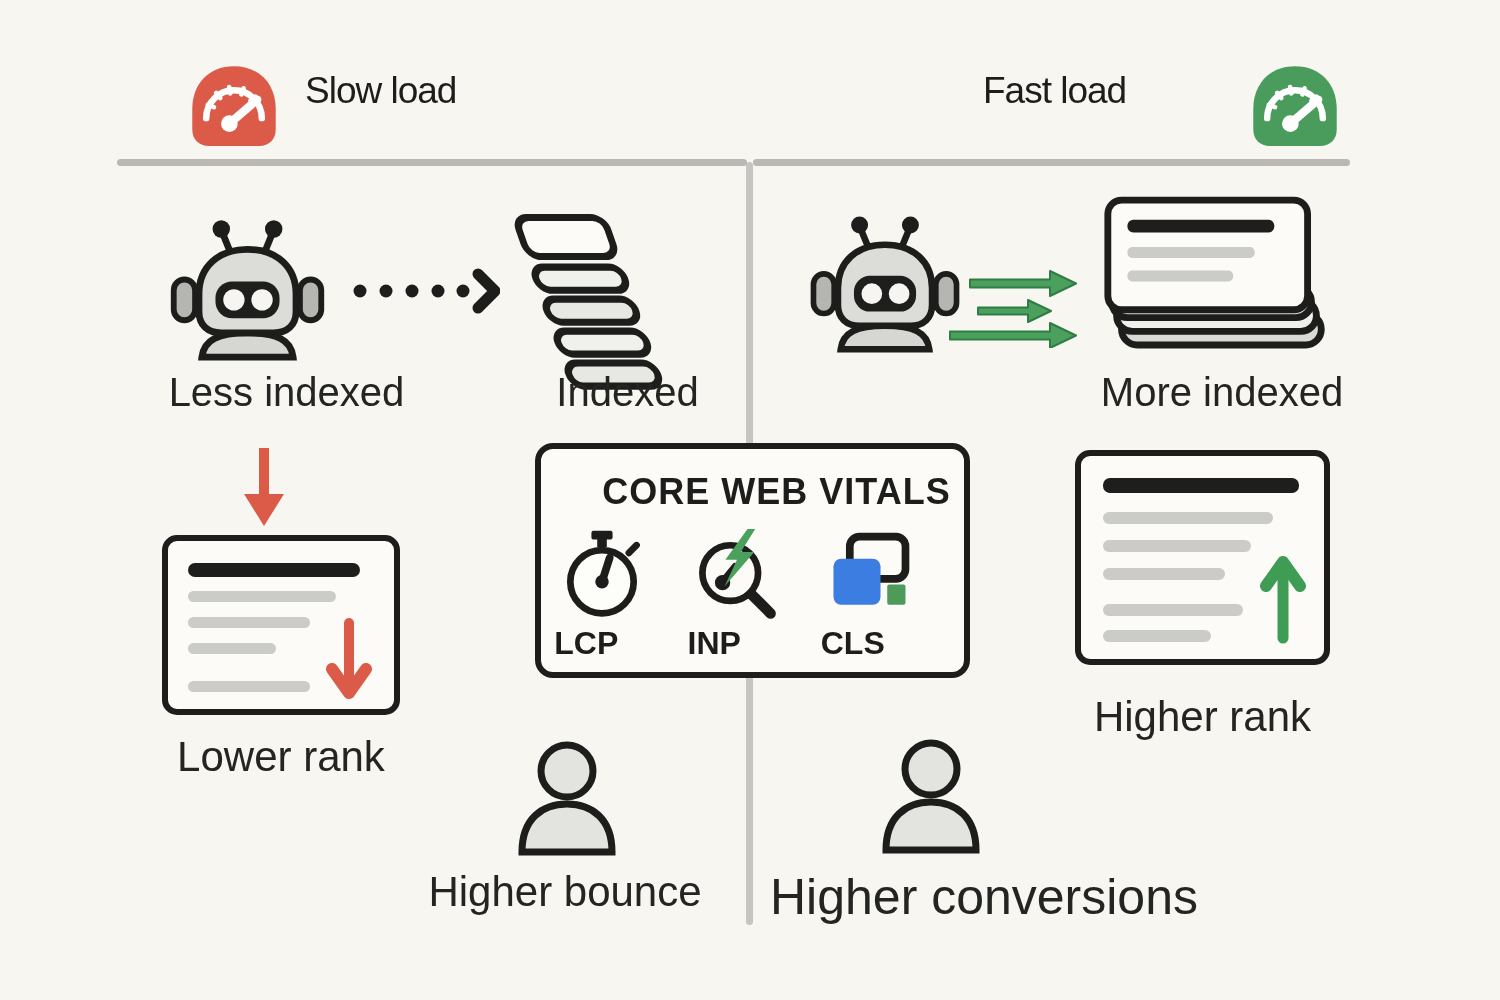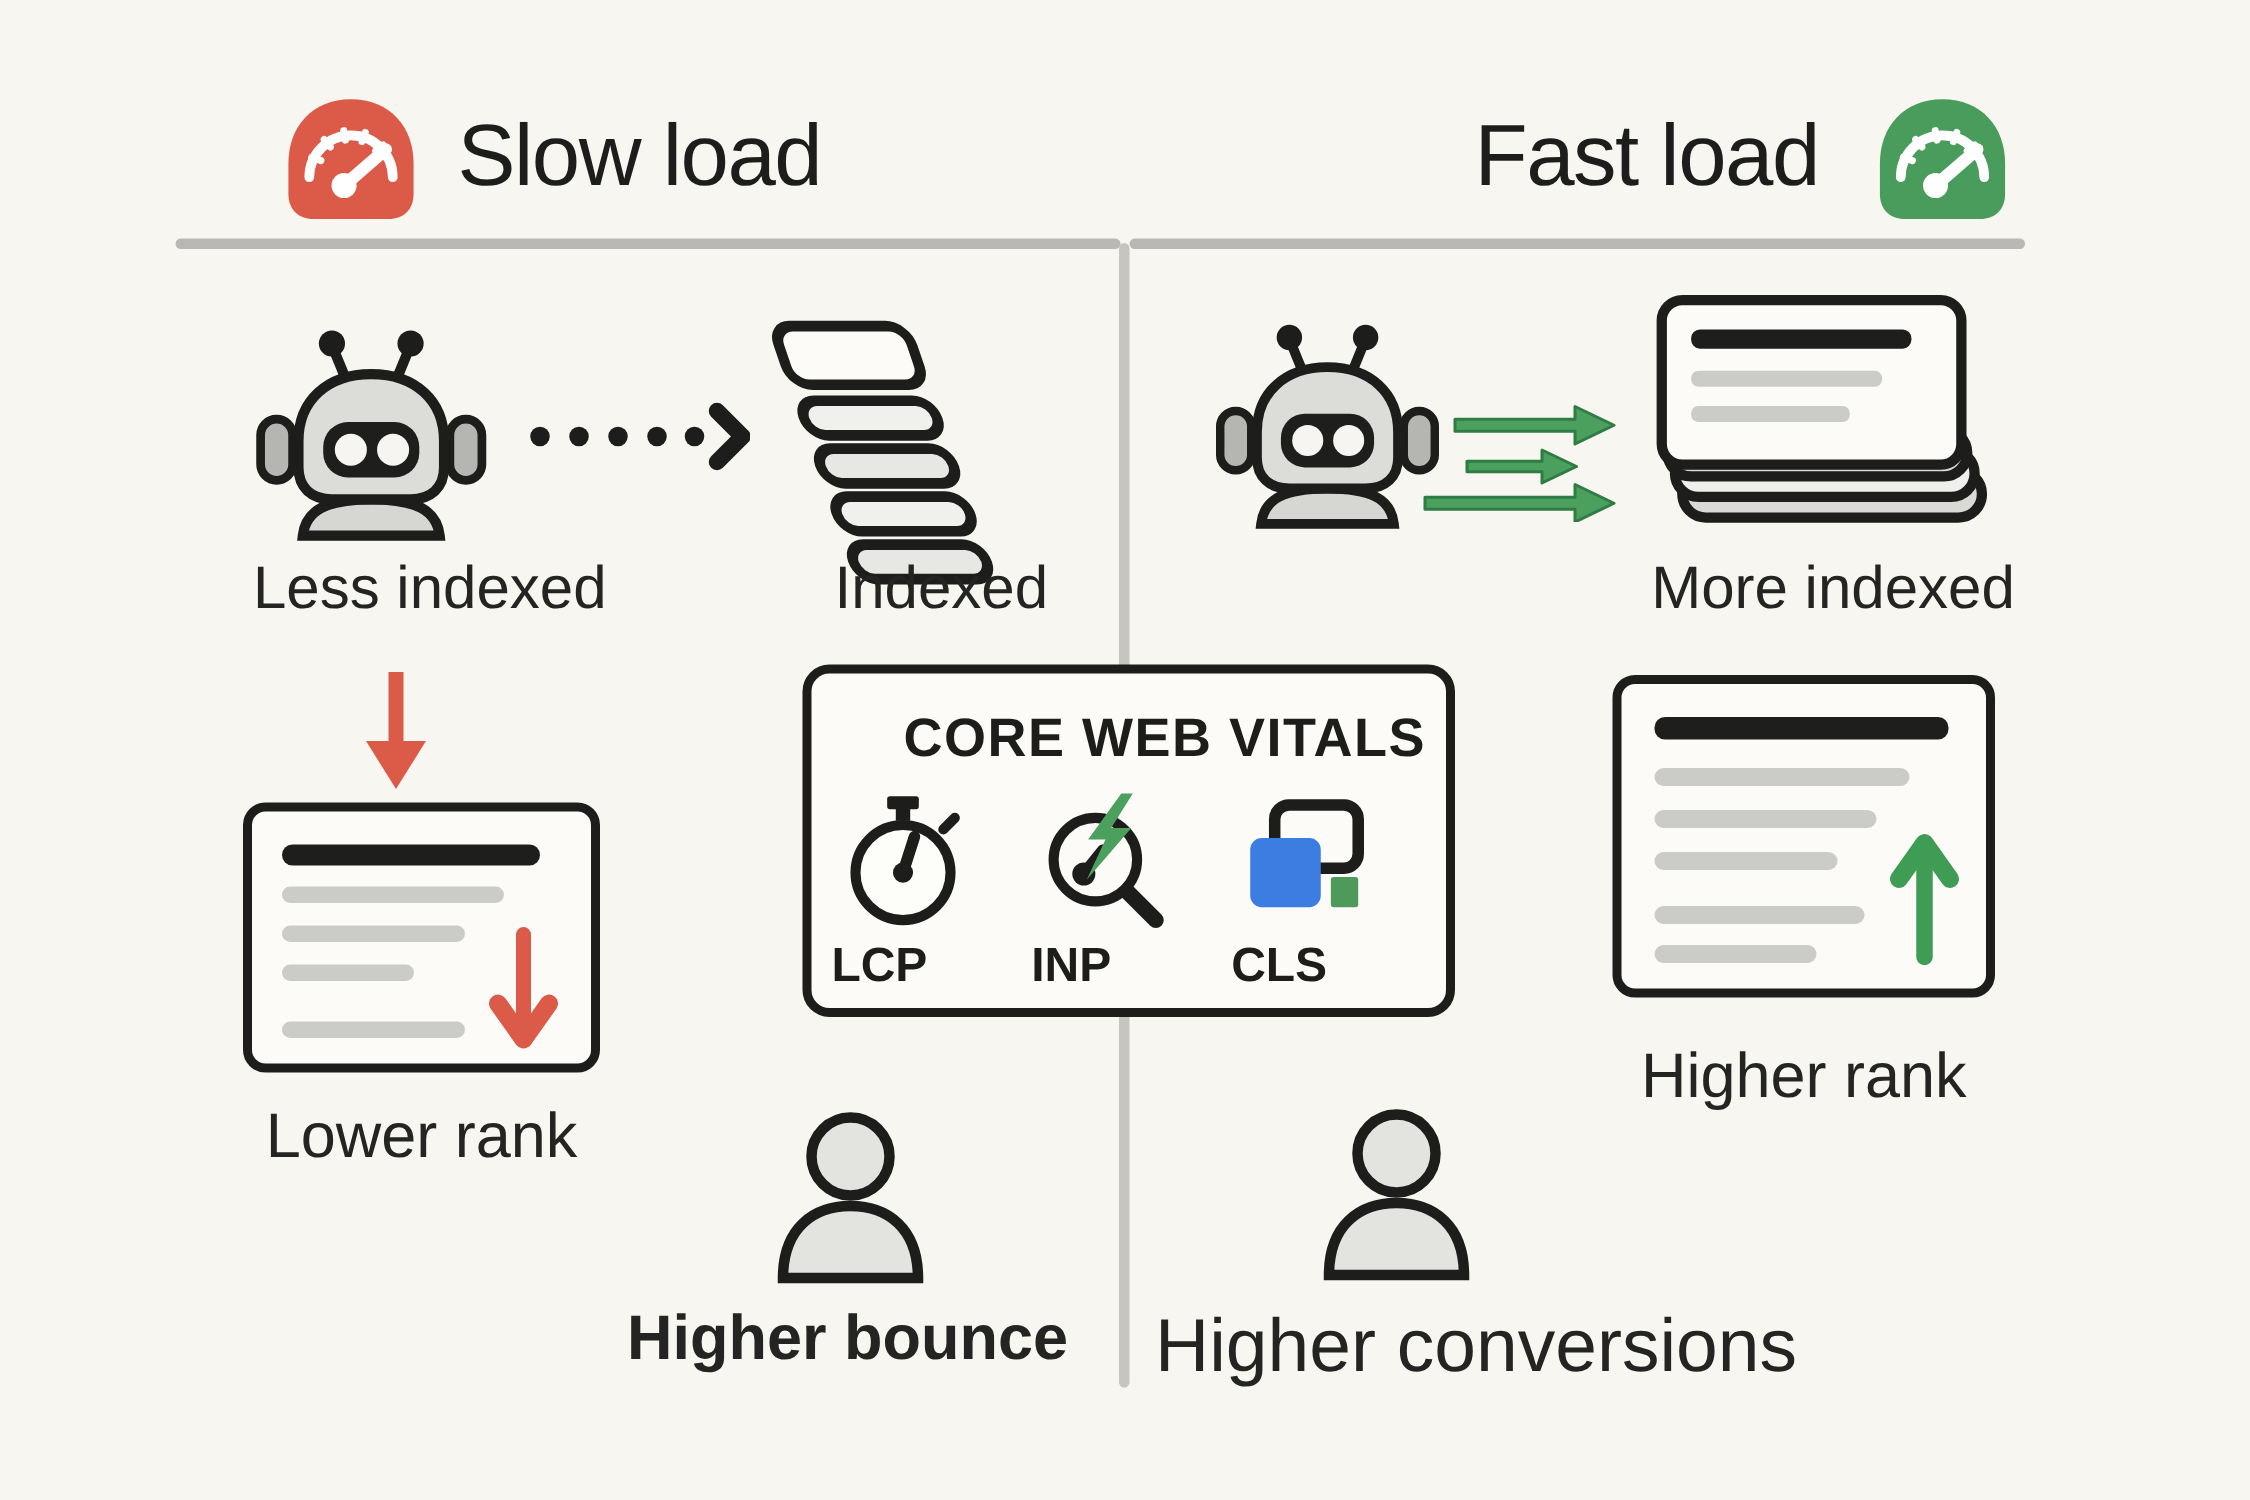--- a/index.html
+++ b/index.html
@@ -10,21 +10,21 @@
   *{margin:0;padding:0;box-sizing:border-box;}
   html,body{width:1500px;height:1000px;}
   body{
     background:var(--bg);
     font-family:"Liberation Sans","DejaVu Sans",sans-serif;
     color:var(--ink);
     position:relative;
     overflow:hidden;
   }
   .abs{position:absolute;}
-  .title{font-size:58px;font-weight:500;letter-spacing:-1px;color:#1d1d1b;}
+  .title{font-size:37px;font-weight:500;letter-spacing:-1px;color:#1d1d1b;}
   .label{font-size:40px;font-weight:500;color:#242422;text-align:center;white-space:nowrap;}
   .hdiv{height:7px;background:var(--divider);border-radius:4px;}
   .vdiv{width:7px;background:#c6c5c1;border-radius:4px;}
   .doc-card{
     background:var(--card-bg);
     border:6px solid #1d1d1b;
     border-radius:15px;
     position:absolute;
   }
   .bar{position:absolute;border-radius:7px;}
@@ -137,21 +137,21 @@
     <path d="M6,52 L23,76 L40,52" fill="none" stroke="var(--red)" stroke-width="12" stroke-linecap="round" stroke-linejoin="round"></path>
   </svg>
 </div>
 
 <div class="abs label" style="left:136px;top:733px;width:290px;font-size:42px;">Lower rank</div>
 
 <svg class="abs" style="left:512px;top:740px;" width="110" height="116" viewBox="0 0 110 116">
   <circle cx="55" cy="31" r="26" fill="#e3e3e0" stroke="#1d1d1b" stroke-width="7"></circle>
   <path d="M10,112 C10,79 30,64 55,64 C80,64 100,79 100,112 Z" fill="#e3e3e0" stroke="#1d1d1b" stroke-width="7"></path>
 </svg>
-<div class="abs label" style="left:400px;top:868px;width:330px;font-size:42px;font-weight:bold;">Higher bounce</div>
+<div class="abs label" style="left:400px;top:868px;width:330px;font-size:42px;">Higher bounce</div>
 
 <div class="cwv-box" style="left:535px;top:443px;width:435px;height:235px;">
   <div class="cwv-title">CORE WEB VITALS</div>
   <div class="cwv-row">
 
     <div class="metric">
       <svg width="96" height="96" viewBox="0 0 100 100">
         <rect x="39" y="4" width="22" height="9" rx="2" fill="#1d1d1b"></rect>
         <rect x="45" y="11" width="10" height="10" fill="#1d1d1b"></rect>
         <line x1="78" y1="27" x2="86" y2="19" stroke="#1d1d1b" stroke-width="7" stroke-linecap="round"></line>

